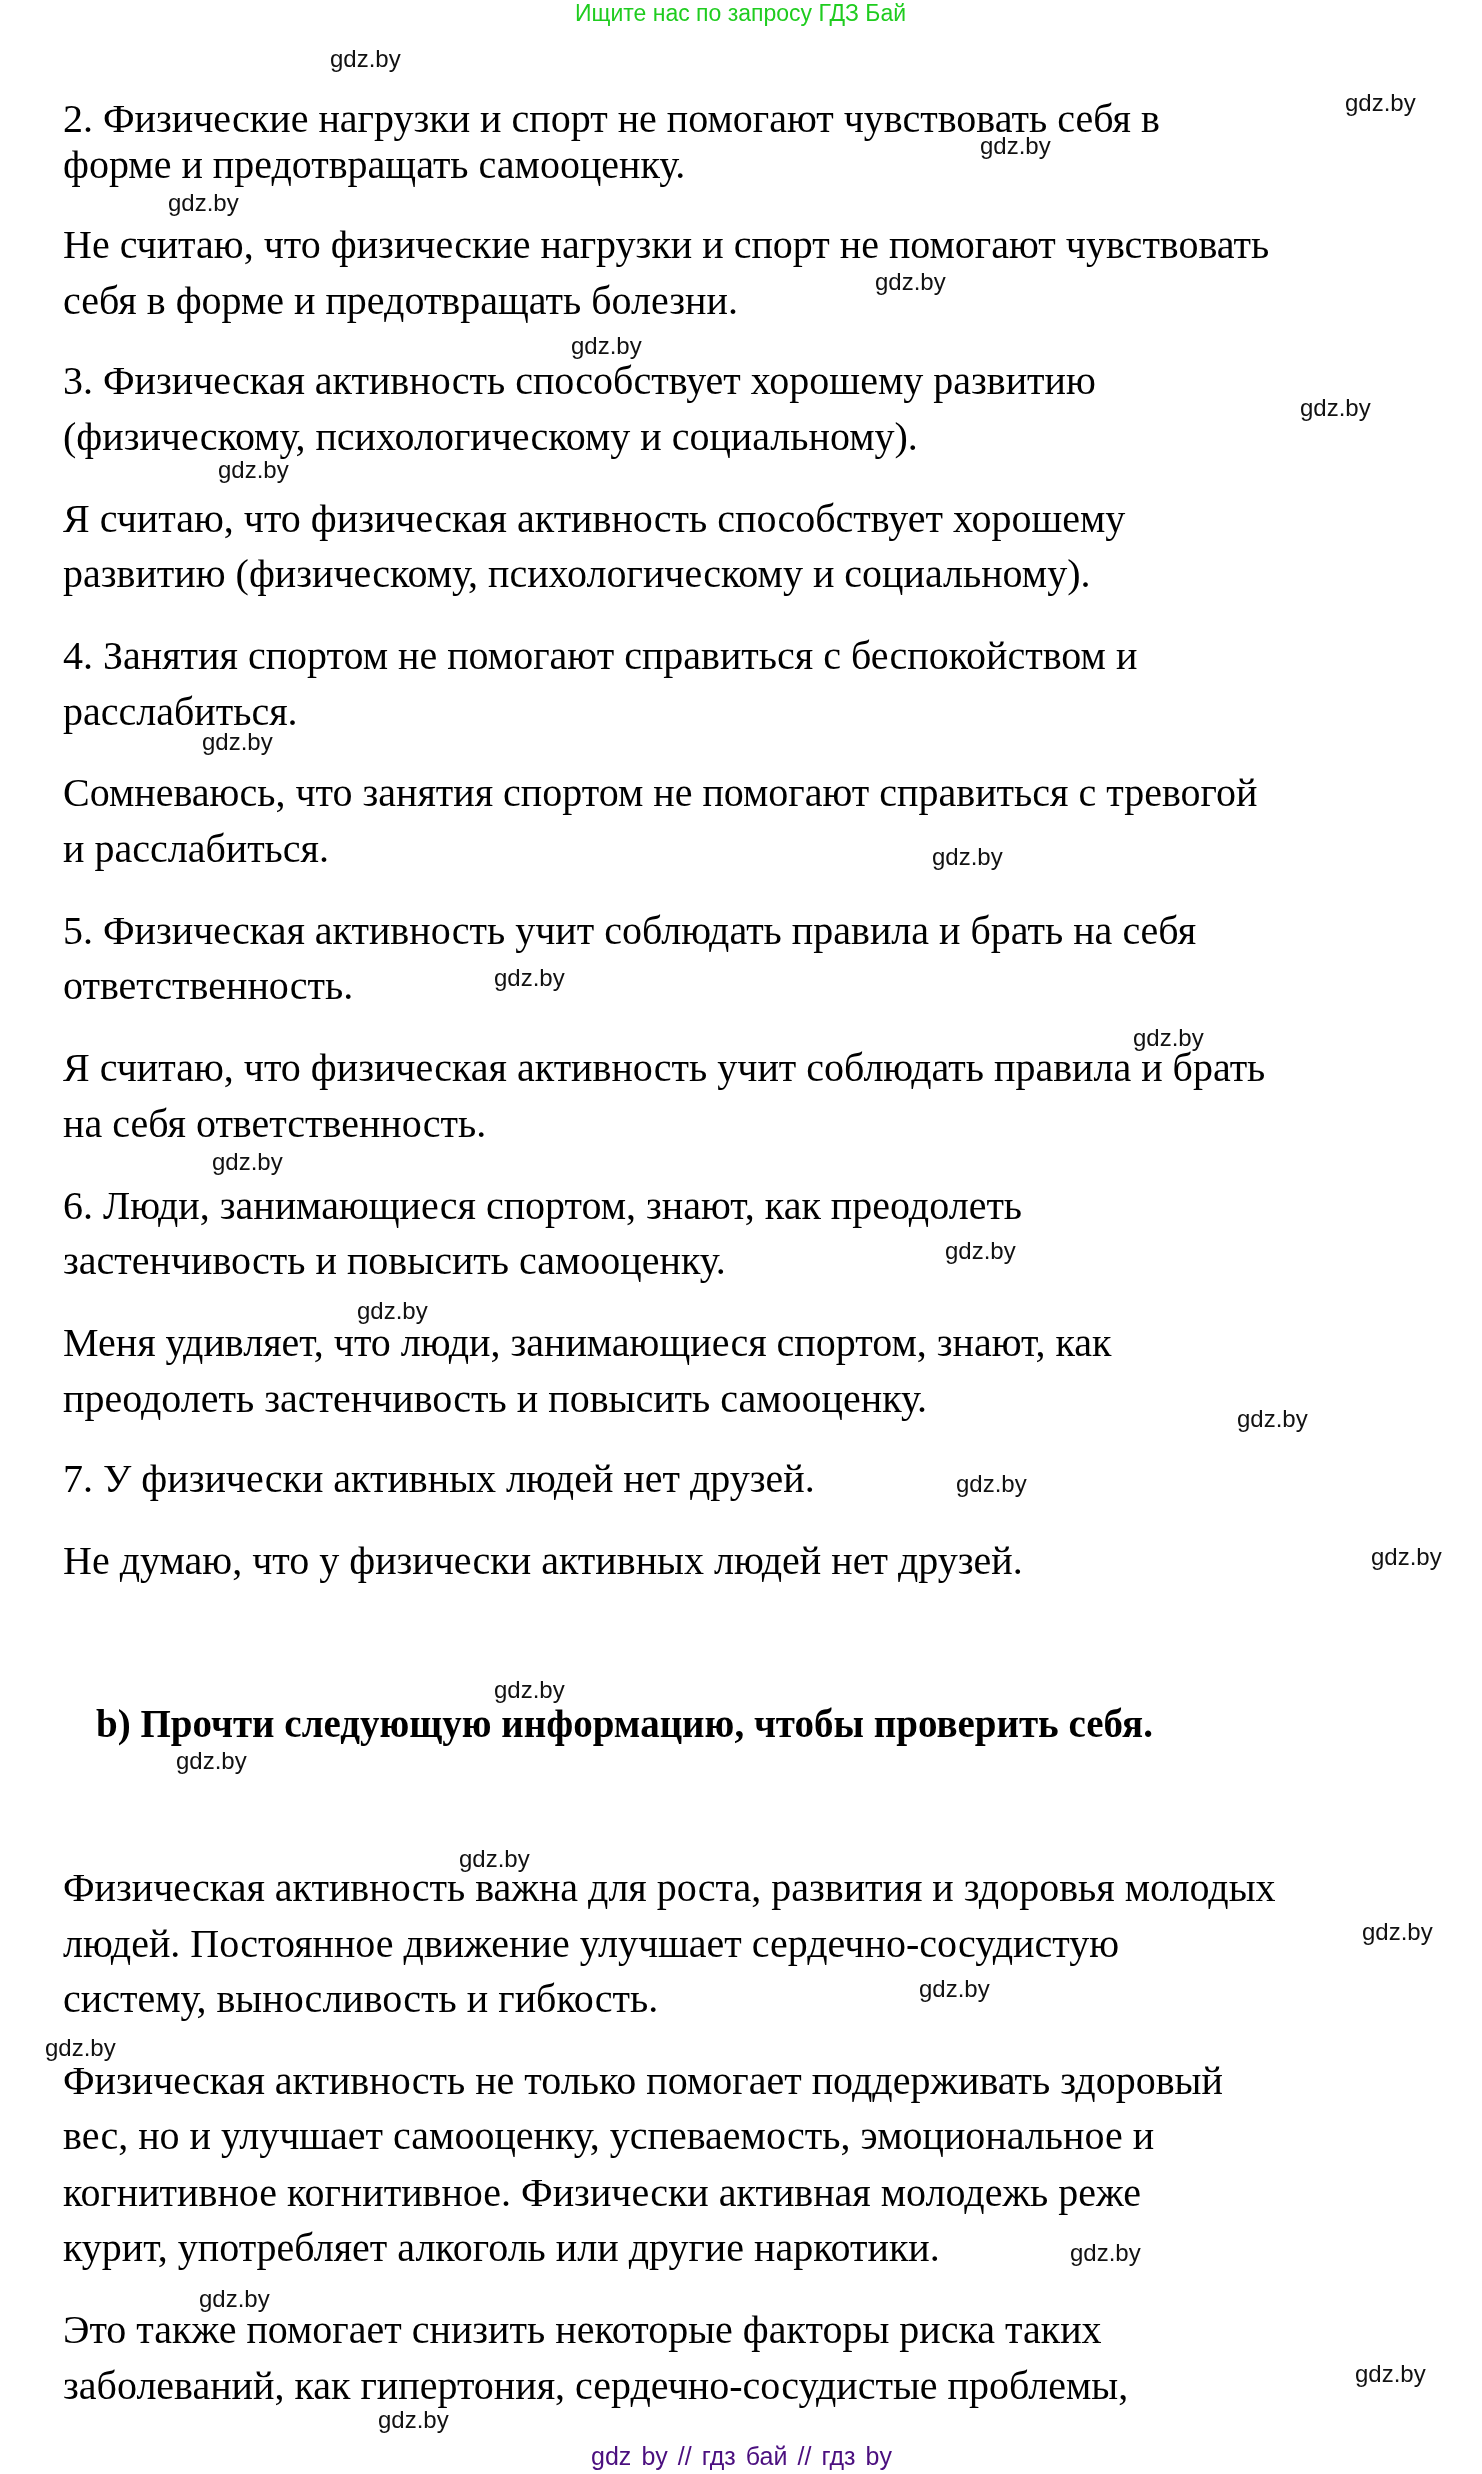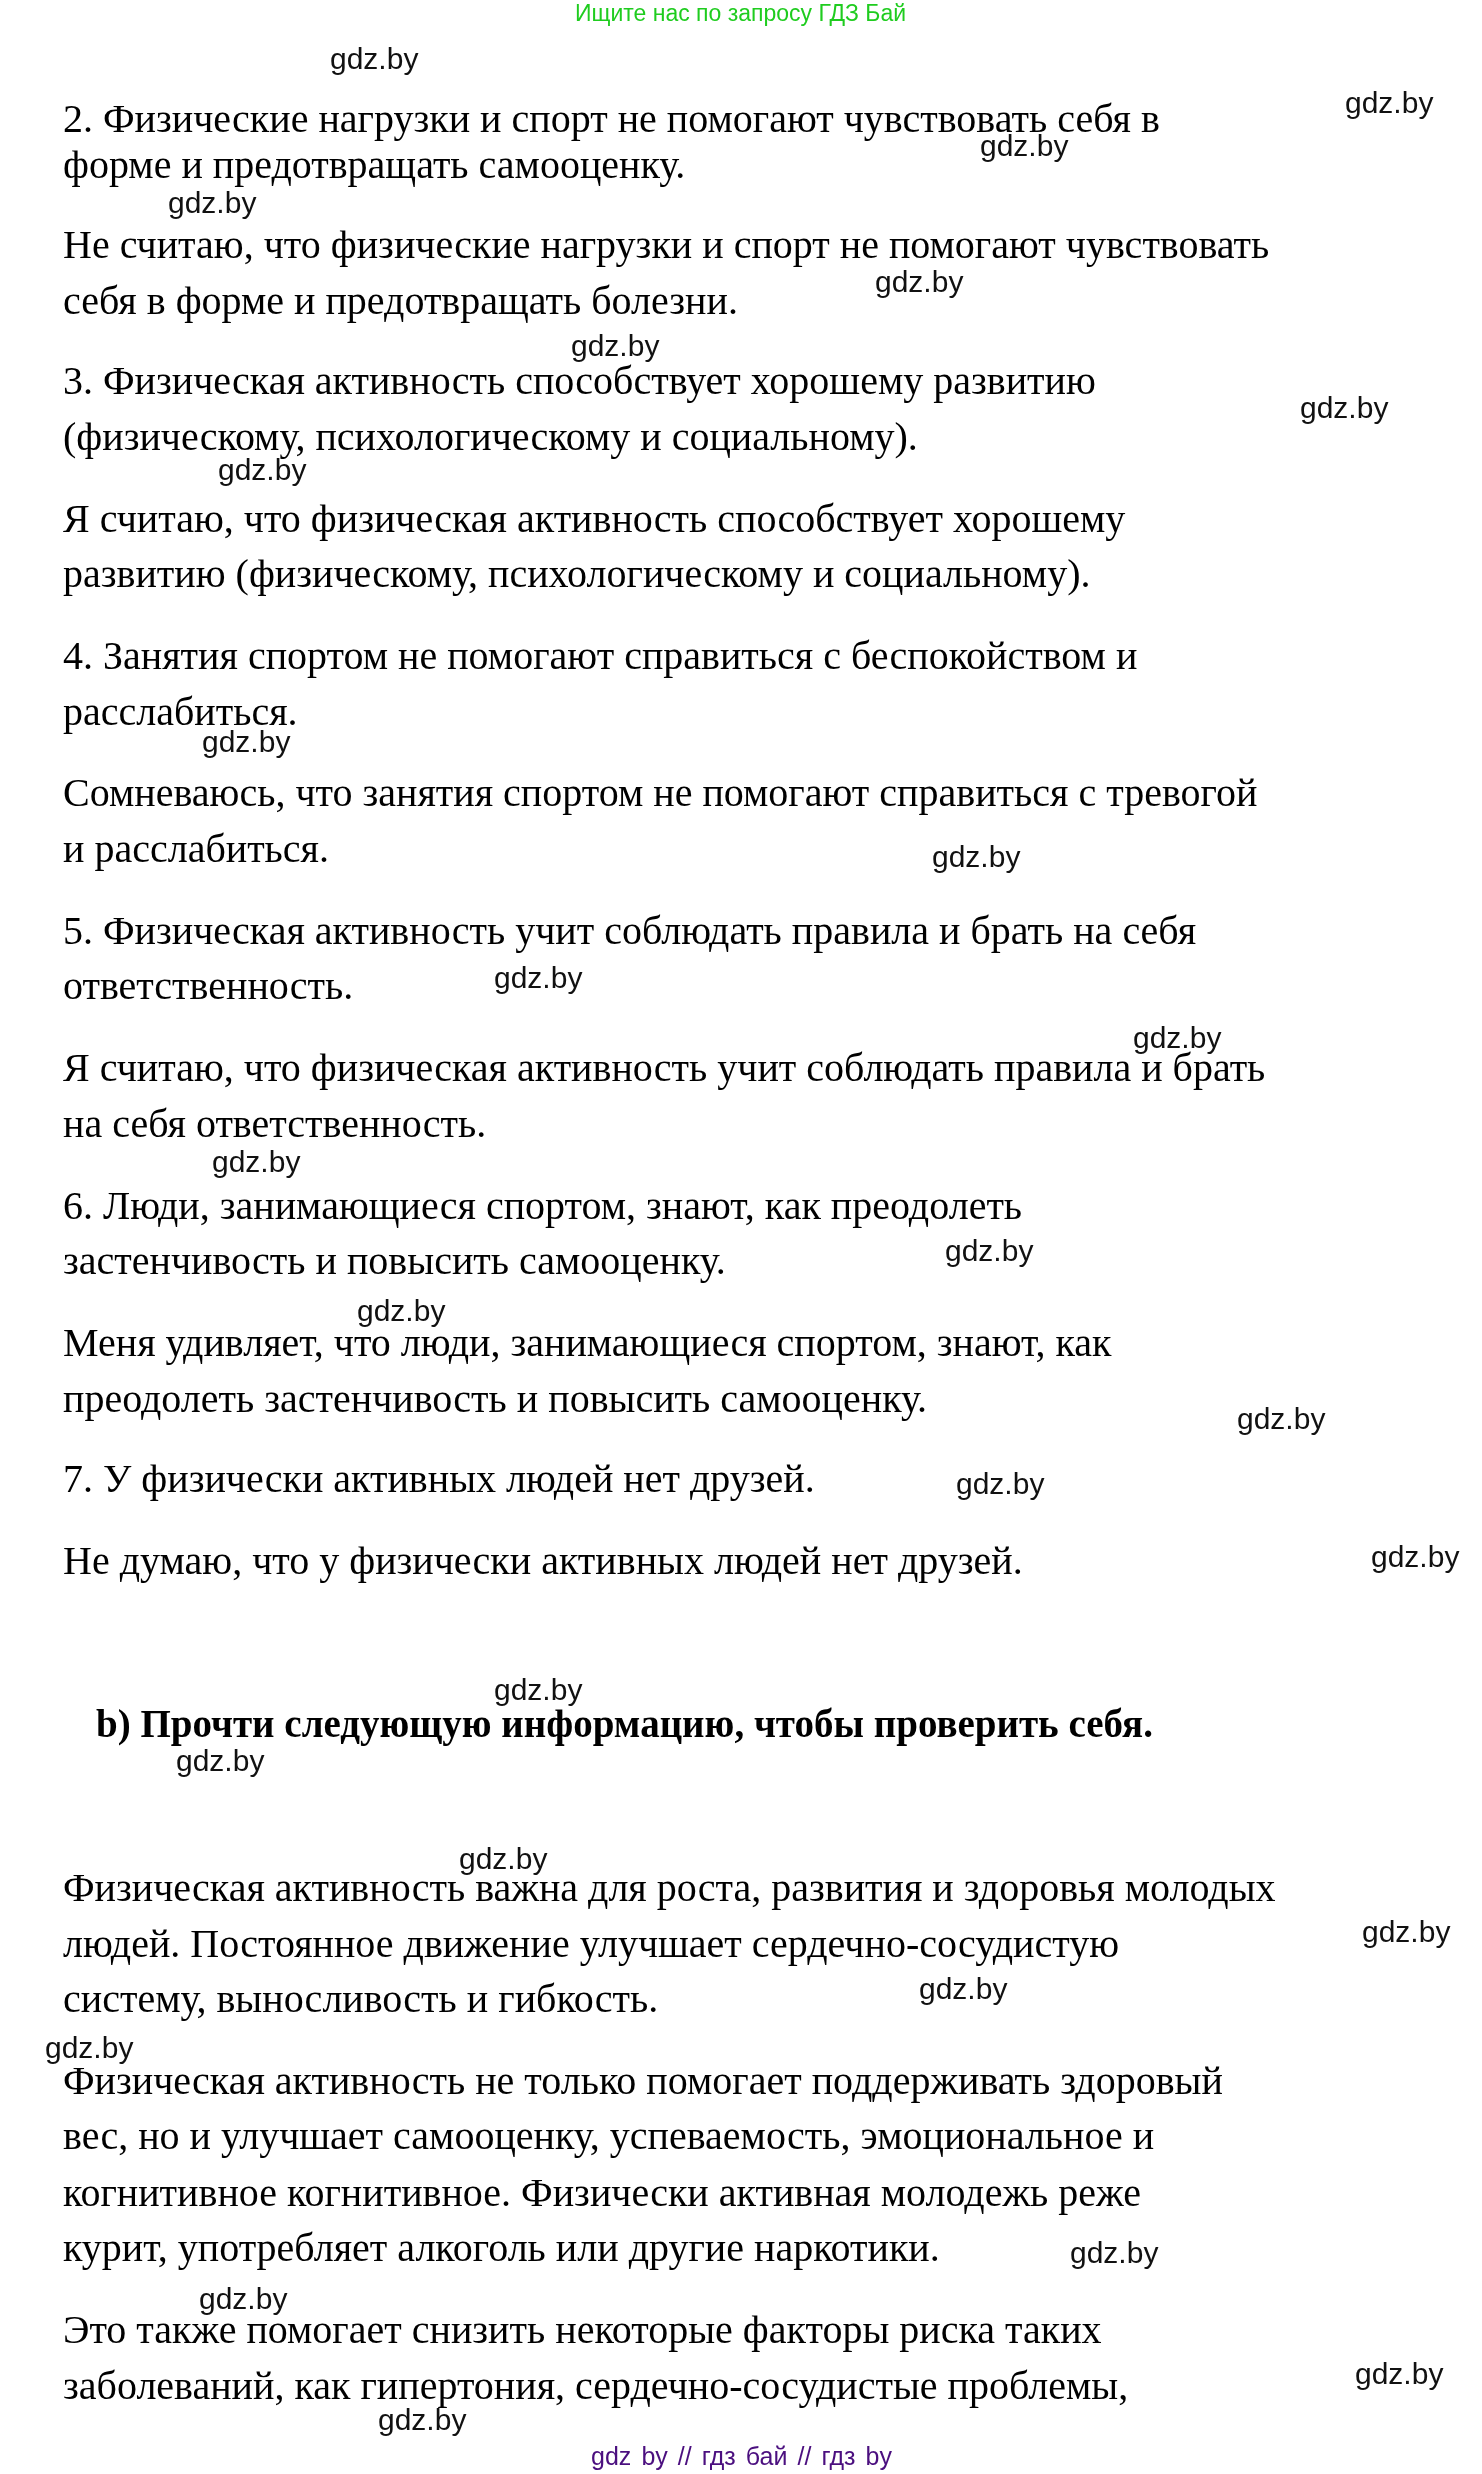--- a/index.html
+++ b/index.html
@@ -14,21 +14,21 @@
     font-family: "Liberation Serif", serif; font-size: 40px; line-height: 46px;
     color: #000000;
   }
   .heading {
     position: absolute; left: 59px; white-space: nowrap;
     font-family: "Liberation Serif", serif; font-size: 39px; line-height: 46px;
     font-weight: bold; color: #000000; margin-left: 37px;
   }
   .wm {
     position: absolute; white-space: nowrap;
-    font-family: "Liberation Sans", sans-serif; font-size: 30px; line-height: 25px;
+    font-family: "Liberation Sans", sans-serif; font-size: 24px; line-height: 25px;
     color: #111111;
   }
   .footer {
     position: absolute; left: 0; width: 1483px; top: 2441px; height: 31px;
     text-align: center; font-family: "Liberation Sans", sans-serif;
     font-size: 25px; line-height: 31px; color: #4b0f7f; word-spacing: 3.1px;
   }
 </style>
 </head>
 <body>

